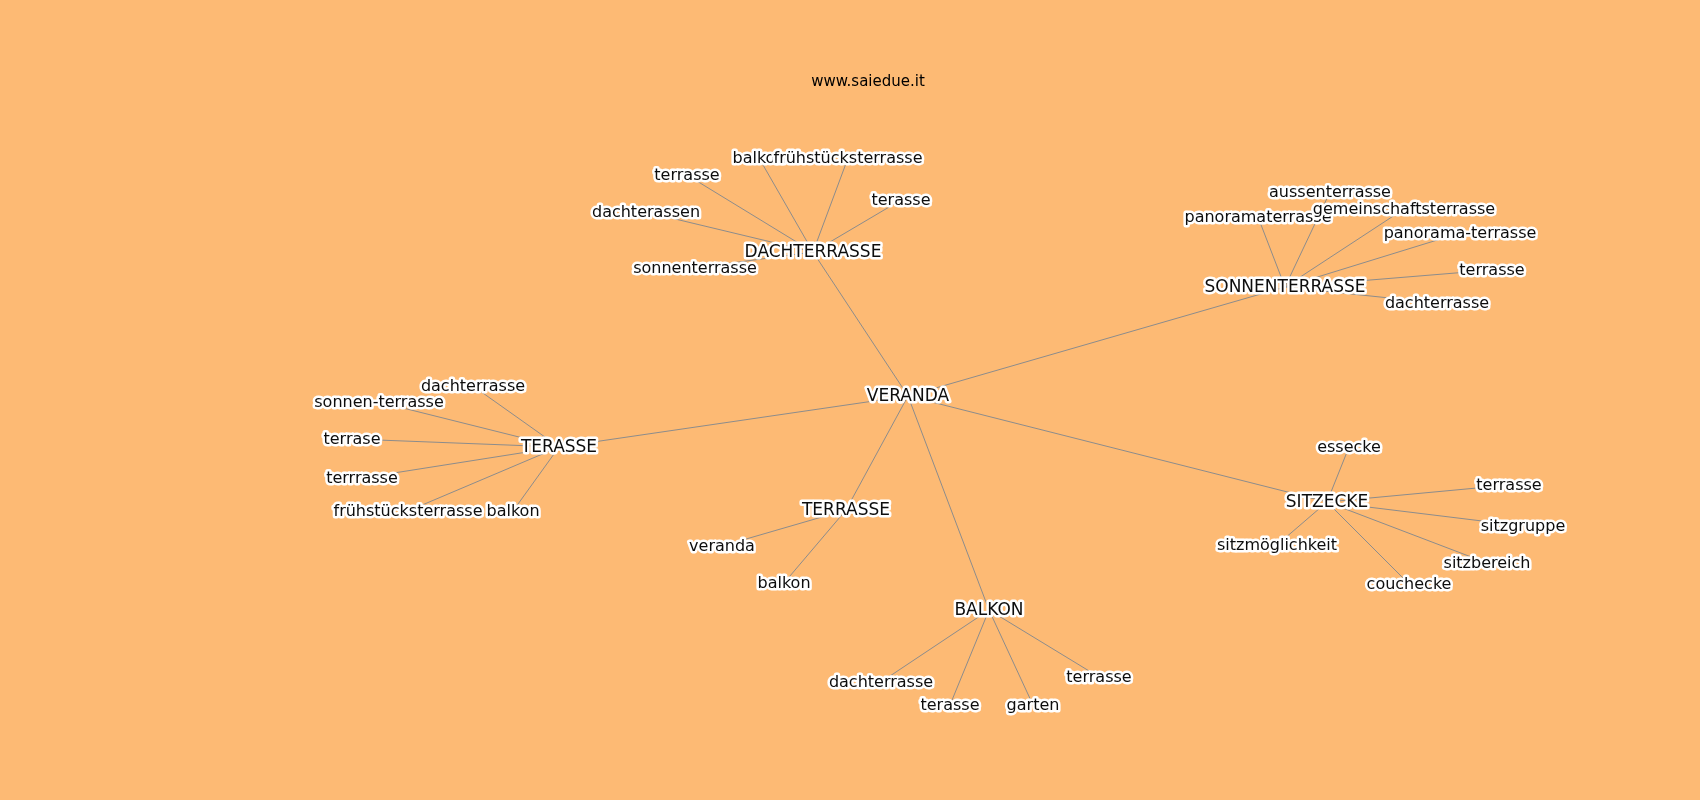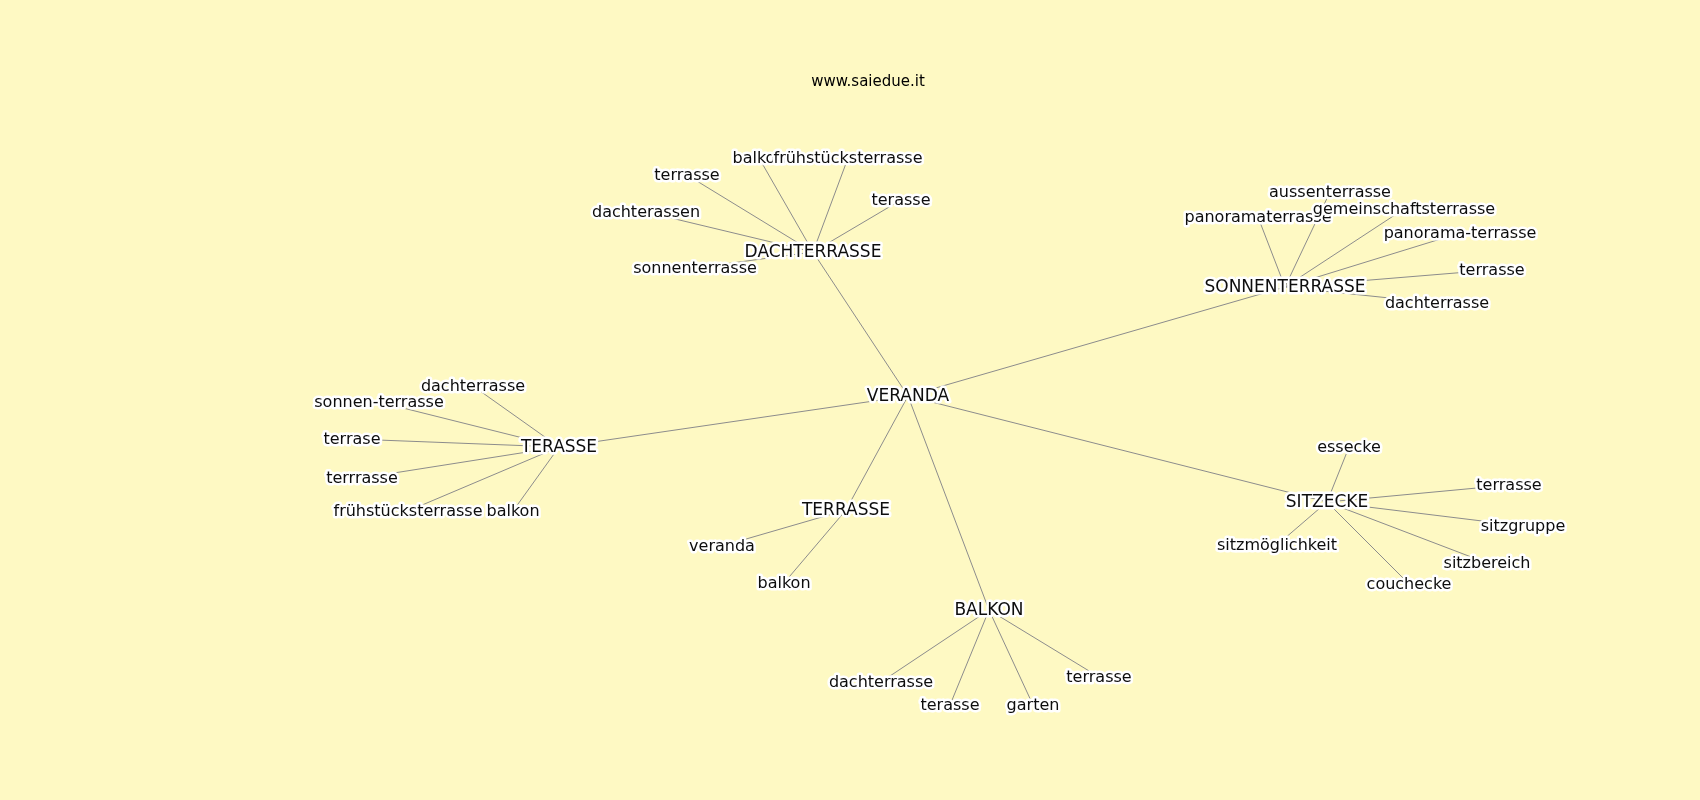--- a/index.html
+++ b/index.html
@@ -5,21 +5,21 @@
   html, body {
     margin: 0;
     padding: 0;
     background: #ffffff;
     font-family: "DejaVu Sans", "Liberation Sans", sans-serif;
   }
   .canvas-wrap {
     position: relative;
     width: 1700px;
     height: 800px;
-    background: #fef9c3;
+    background: #fdba74;
     overflow: hidden;
   }
   svg { display: block; }
   .edge {
     stroke: #8c8c8c;
     stroke-width: 1;
   }
   .graph-title {
     font-size: 15px;
     fill: #000000;

